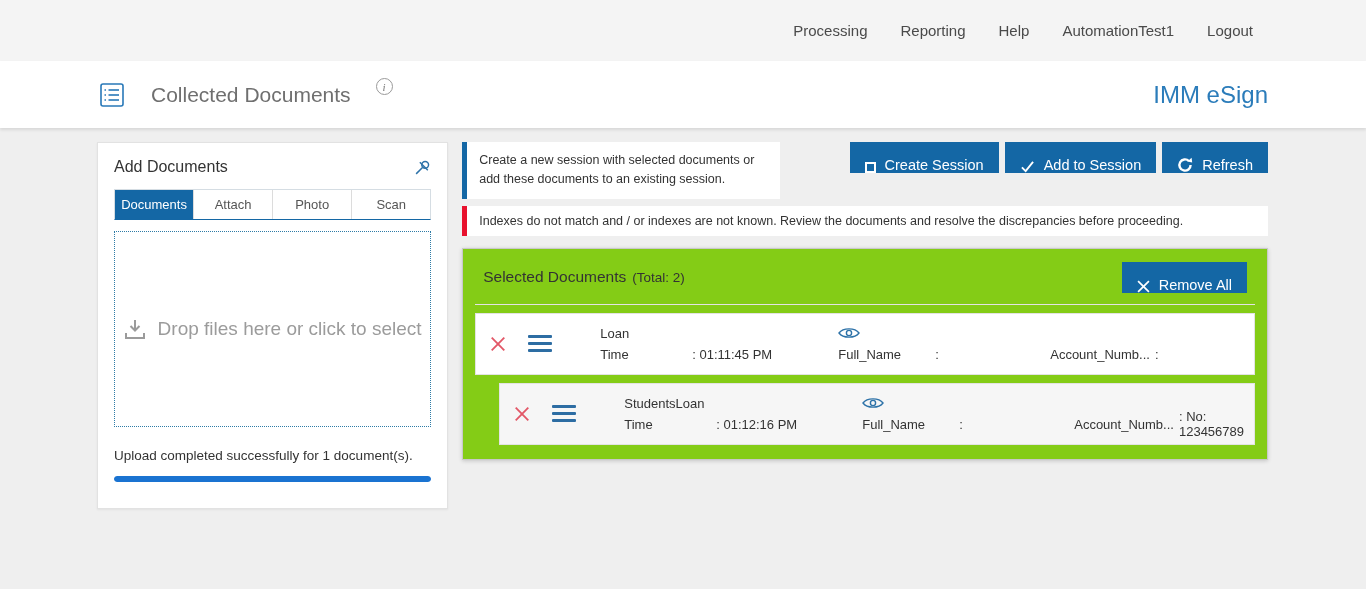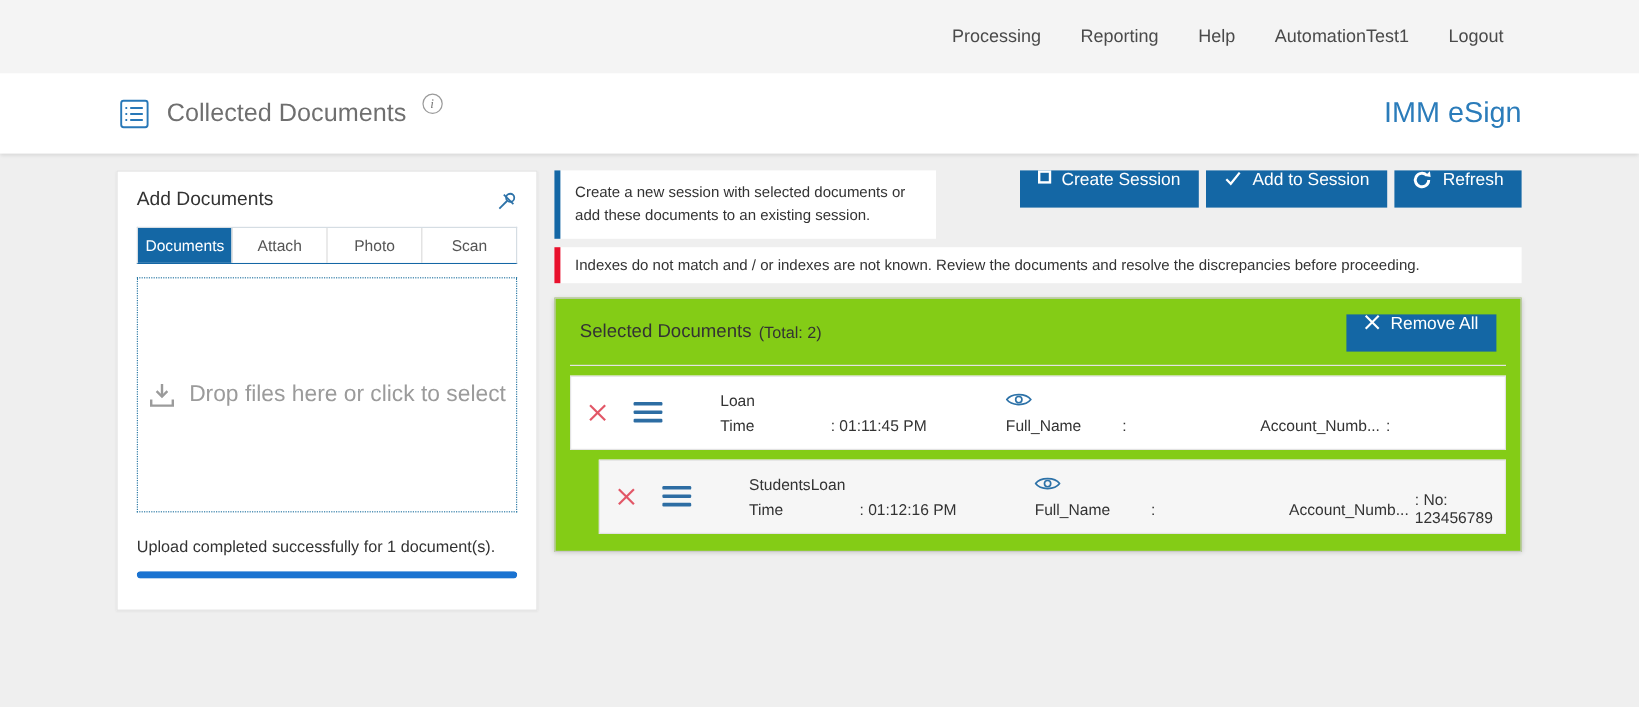--- a/index.html
+++ b/index.html
@@ -27,20 +27,21 @@
   
   .header {
     height: 67px;
     background: #fff;
     display: flex;
     align-items: center;
     padding: 0 98px 0 99px;
     box-shadow: 0 2px 3px rgba(0,0,0,.10);
     position: relative;
     z-index: 2;
+    gap: 12px;
   }
   .hdr-icon { display: flex; }
   .page-title { font-size: 21px; font-weight: 400; color: #6f6f6f; margin-left: 14px; }
   .info-badge {
     width: 17px; height: 17px;
     border: 1px solid #9a9a9a;
     border-radius: 50%;
     font: italic 11px "Liberation Serif", serif;
     color: #777;
     display: inline-flex; align-items: center; justify-content: center;
@@ -108,21 +109,21 @@
     color: #333;
   }
   .btn-group { display: flex; gap: 6px; }
   .btn {
     height: 31px;
     background: #1467a5;
     color: #fff;
     border: none;
     font-family: inherit;
     font-size: 14.5px;
-    display: inline-flex; align-items: flex-start; gap: 9px;
+    display: inline-flex; align-items: flex-end; gap: 9px;
     padding: 0 15px;
     cursor: pointer;
     white-space: nowrap;
   }
   .sq-icon { width: 11px; height: 11px; border: 2px solid #fff; display: inline-block; }
 
   .alert-box {
     margin-top: 7px;
     background: #fff;
     border-left: 5px solid #e8112d;

